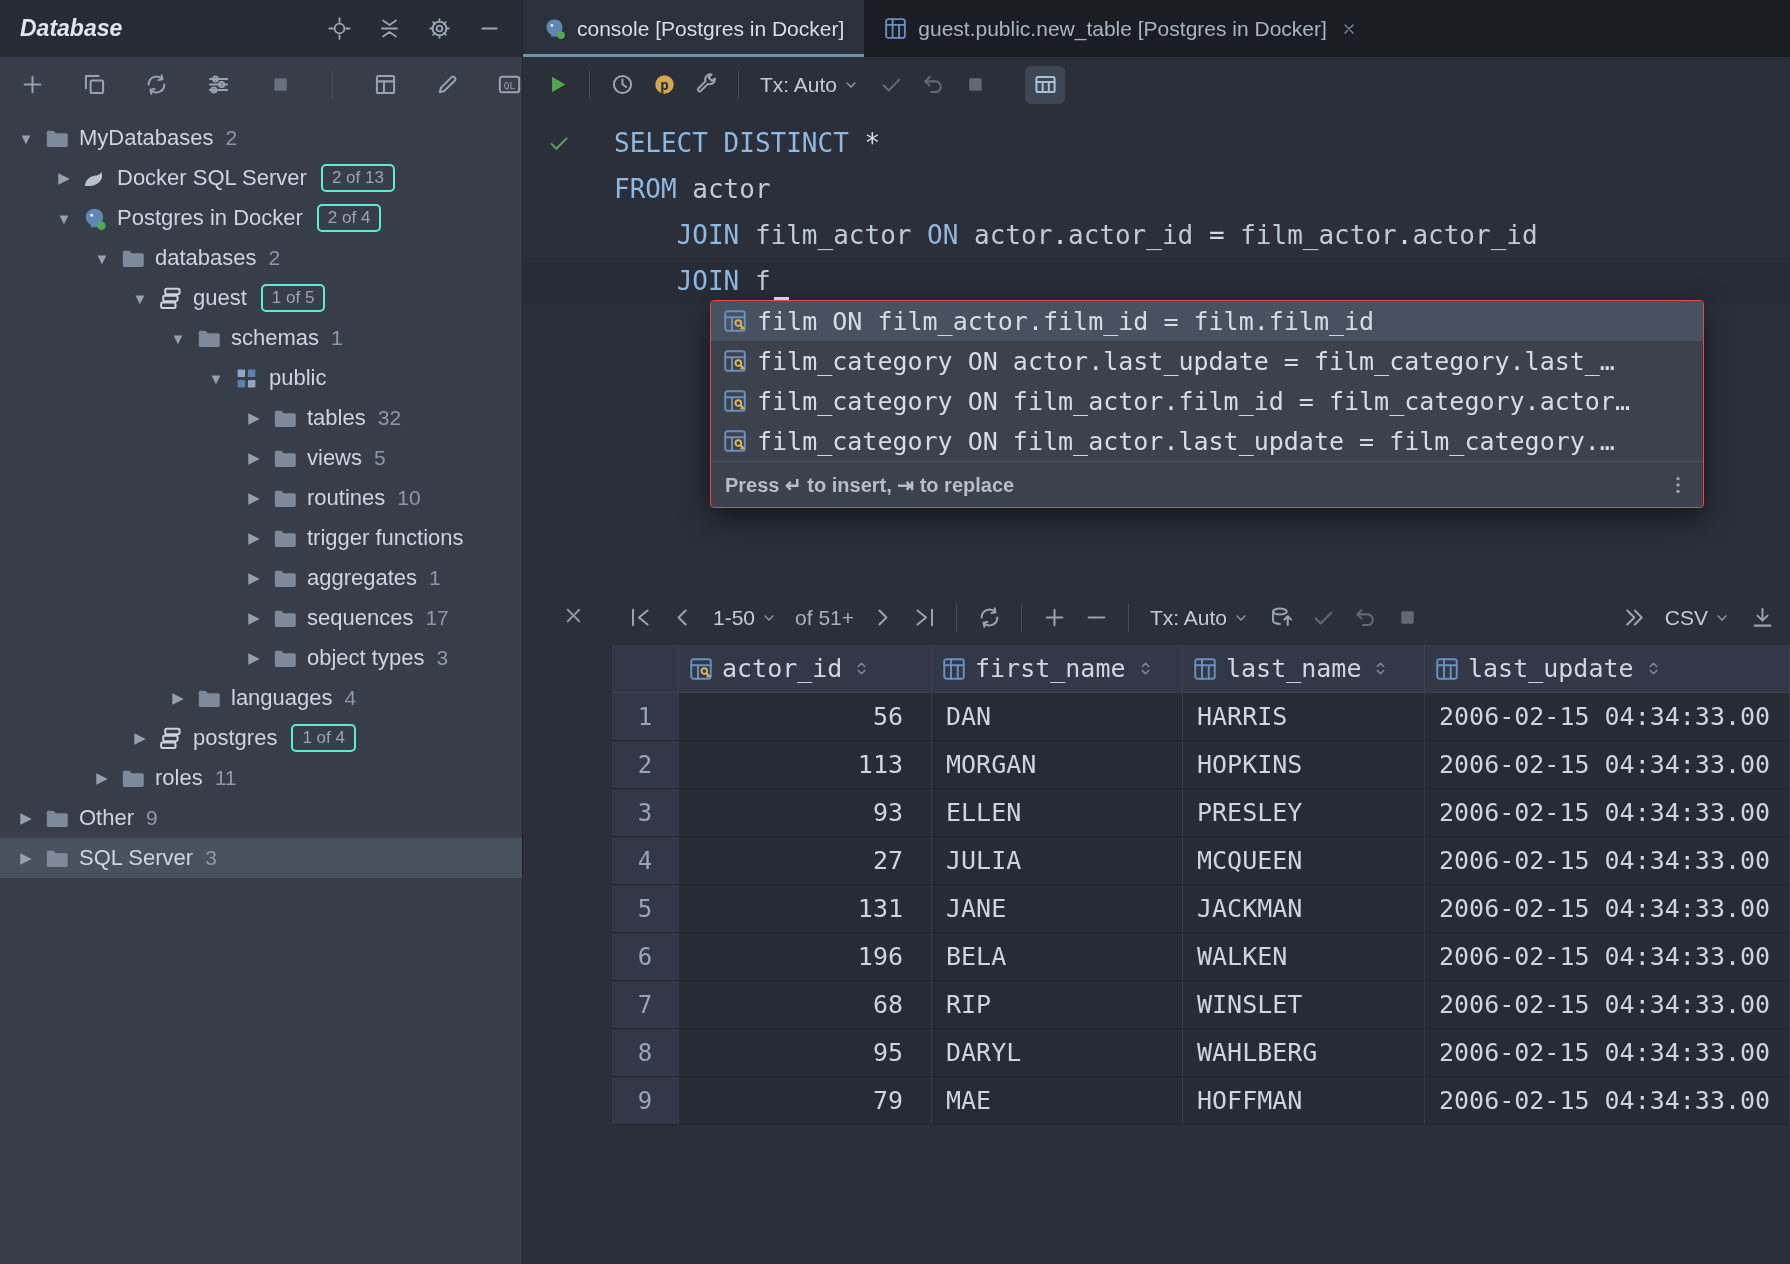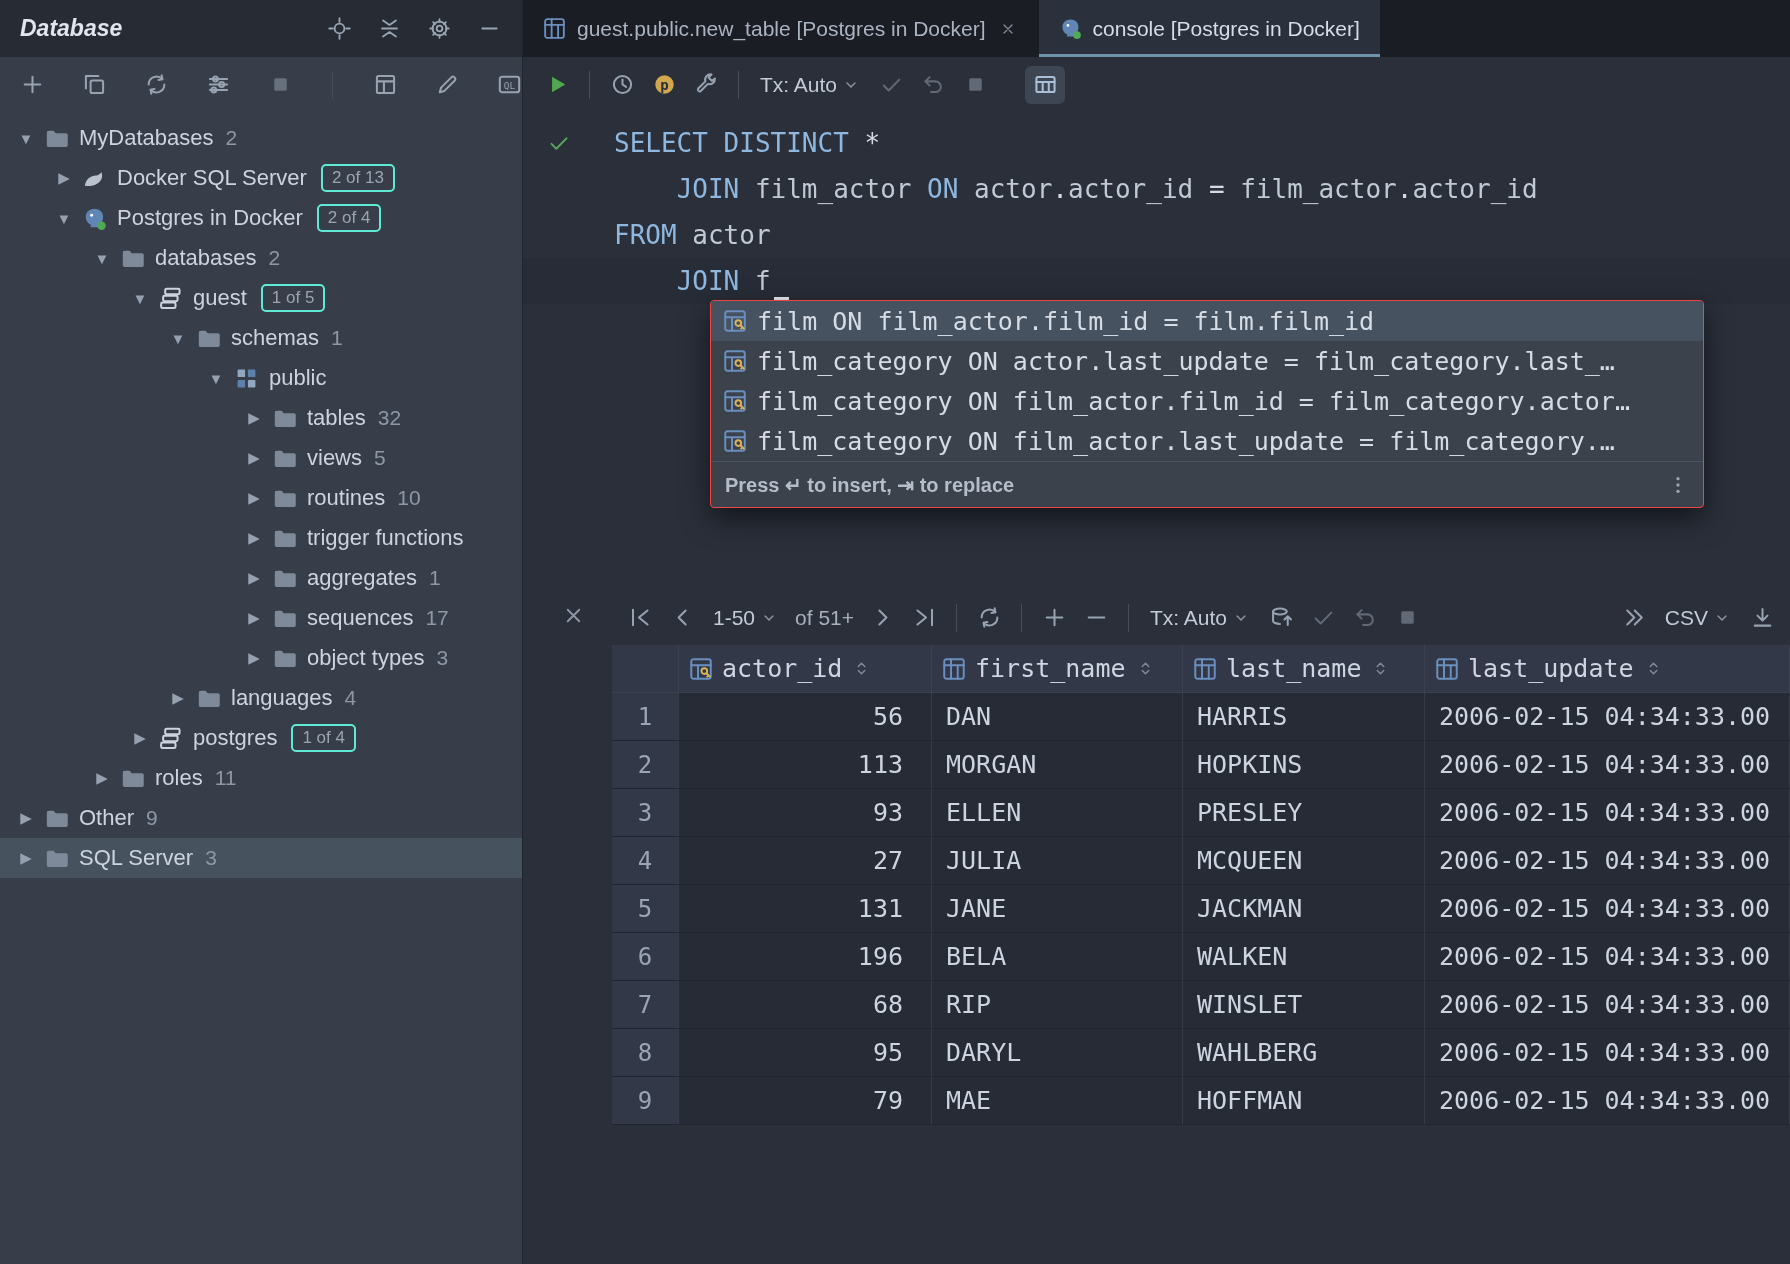--- a/index.html
+++ b/index.html
@@ -396,45 +396,45 @@
             </svg>
           </span>
           <span>SQL Server</span>
           <span class="tcount">3</span>
         </div>
       </div>
   </div>
 
   <div class="rightpane">
     <div class="tabbar" id="tabbar">
-        <div class="tab">
-          <span class="ic">
-            <svg viewBox="0 0 16 16">
-              <rect x="1.5" y="1.5" width="13" height="13" rx="1.5" stroke="#6a8fbf"></rect>
-              <path d="M1.5 5.5h13M6 1.5v13M10.5 5.5v9" stroke="#6a8fbf"></path>
-            </svg>
-          </span>
-          <span>guest.public.new_table [Postgres in Docker]</span>
-          <span class="tabclose">
-            <span class="ic">
-              <svg viewBox="0 0 16 16">
-                <path d="M4 4l8 8M12 4l-8 8"></path>
-              </svg>
-            </span>
-          </span>
-        </div>
         <div class="tab active">
           <span class="ic">
             <svg viewBox="0 0 16 16">
               <path d="M8 1.8c3.4 0 5.5 2.3 5.5 5.3 0 2.4-1.2 4.3-3 5l.4 1.5H5.4l.4-1.4c-2-.9-3.4-2.7-3.4-5.1 0-3 2.2-5.3 5.6-5.3z" fill="#5f86b5" stroke="none"></path>
               <circle cx="6.2" cy="5.9" r=".95" fill="#fff" stroke="none"></circle>
               <circle cx="12.5" cy="12.6" r="2.7" fill="#4faa53" stroke="none"></circle>
             </svg>
           </span>
           <span>console [Postgres in Docker]</span>
+        </div>
+        <div class="tab">
+          <span class="ic">
+            <svg viewBox="0 0 16 16">
+              <rect x="1.5" y="1.5" width="13" height="13" rx="1.5" stroke="#6a8fbf"></rect>
+              <path d="M1.5 5.5h13M6 1.5v13M10.5 5.5v9" stroke="#6a8fbf"></path>
+            </svg>
+          </span>
+          <span>guest.public.new_table [Postgres in Docker]</span>
+          <span class="tabclose">
+            <span class="ic">
+              <svg viewBox="0 0 16 16">
+                <path d="M4 4l8 8M12 4l-8 8"></path>
+              </svg>
+            </span>
+          </span>
         </div>
       </div>
     <div class="edtoolbar" id="editor-toolbar">
         <button class="tbbtn">
           <span class="ic">
             <svg viewBox="0 0 16 16">
               <path d="M4.5 3.1v9.8L13 8z" fill="#4fa74f" stroke="none"></path>
             </svg>
           </span>
         </button>
@@ -509,25 +509,25 @@
             <span class="ic green">
               <svg viewBox="0 0 16 16">
                 <path d="M3 8.6l3.2 3.2L13 4.9"></path>
               </svg>
             </span>
           </span>
           <span class="code"><span class="kw">SELECT DISTINCT </span><span class="pun">*</span></span>
         </div>
         <div class="line">
           <span class="gutter"></span>
-          <span class="code"><span class="id">    </span><span class="kw">JOIN </span><span class="id">film_actor </span><span class="kw">ON </span><span class="id">actor</span><span class="pun">.</span><span class="id">actor_id</span><span class="pun"> = </span><span class="id">film_actor</span><span class="pun">.</span><span class="id">actor_id</span></span>
+          <span class="code"><span class="kw">FROM </span><span class="id">actor</span></span>
         </div>
         <div class="line">
           <span class="gutter"></span>
-          <span class="code"><span class="kw">FROM </span><span class="id">actor</span></span>
+          <span class="code"><span class="id">    </span><span class="kw">JOIN </span><span class="id">film_actor </span><span class="kw">ON </span><span class="id">actor</span><span class="pun">.</span><span class="id">actor_id</span><span class="pun"> = </span><span class="id">film_actor</span><span class="pun">.</span><span class="id">actor_id</span></span>
         </div>
         <div class="line caret-line">
           <span class="gutter"></span>
           <span class="code"><span class="id">    </span><span class="kw">JOIN </span><span class="id">f</span><span class="caret"></span></span>
         </div>
       </div>
 
     <div class="popup" id="popup">
         <div class="citem selected">
           <span class="ic">

